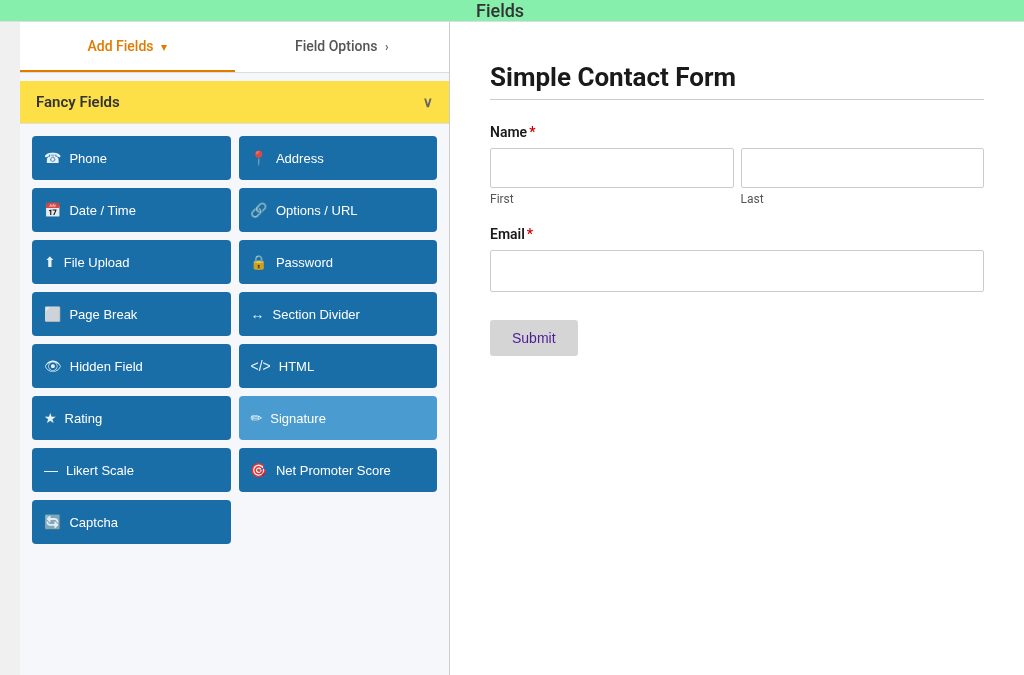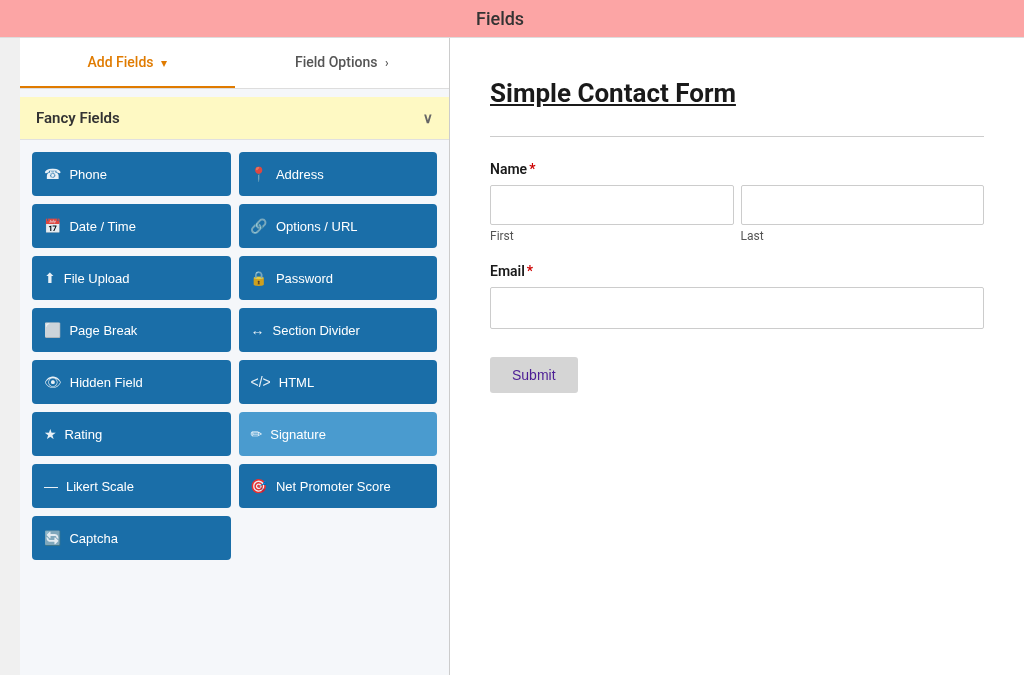--- a/index.html
+++ b/index.html
@@ -8,22 +8,22 @@
       background: #f0f0f0;
       width: 1024px;
       height: 675px;
       overflow: hidden;
       display: flex;
       flex-direction: column;
     }
 
     
     .top-header {
-      background: #fca5a5;
-      padding: 8px 16px;
+      background: #86efac;
+      padding: 0 16px;
       border-bottom: 1px solid #ddd;
       display: flex;
       align-items: center;
     }
     .top-header-title {
       font-size: 18px;
       font-weight: 500;
       color: #333;
       margin-left: 460px;
     }
@@ -80,21 +80,21 @@
 
     
     .section-header {
       display: flex;
       align-items: center;
       justify-content: space-between;
       padding: 12px 16px;
       font-size: 15px;
       font-weight: 600;
       color: #333;
-      background: #fef9c3;
+      background: #fde047;
       border-bottom: 1px solid #e0e0e0;
       margin-bottom: 8px;
     }
     .section-header .chevron {
       font-size: 14px;
       color: #666;
     }
 
     
     .fields-grid {
@@ -147,22 +147,21 @@
       background: #fff;
       margin: 0;
       padding: 40px 40px 40px 40px;
       flex: 1;
     }
 
     .form-title {
       font-size: 26px;
       font-weight: 700;
       color: #1a1a1a;
-      margin-bottom: 28px;
-      text-decoration: underline;
+      margin-bottom: 7px;
     }
     .form-divider {
       border: none;
       border-top: 1px solid #ccc;
       margin-bottom: 24px;
     }
 
     .form-group {
       margin-bottom: 20px;
     }

